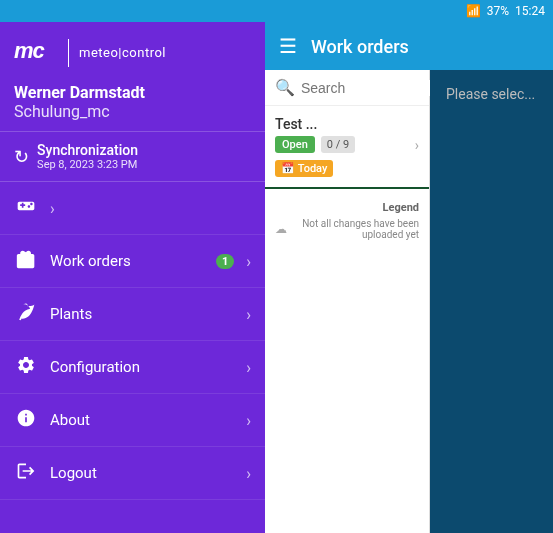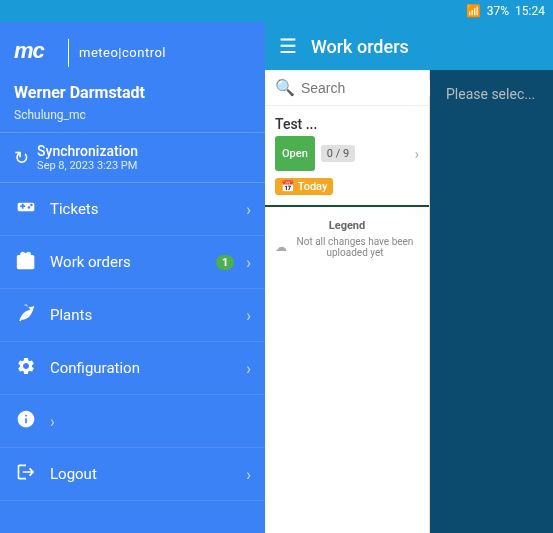--- a/index.html
+++ b/index.html
@@ -29,21 +29,21 @@
     
     .app-container {
       display: flex;
       flex: 1;
       height: calc(533px - 22px);
     }
 
     
     .sidebar {
       width: 265px;
-      background: #3b82f6;
+      background: #6d28d9;
       display: flex;
       flex-direction: column;
       color: white;
       flex-shrink: 0;
     }
 
     .sidebar-header {
       padding: 14px 14px 10px 14px;
       border-bottom: 1px solid rgba(255,255,255,0.2);
     }
@@ -71,23 +71,23 @@
       color: white;
       letter-spacing: 0.5px;
     }
 
     .user-name {
       font-size: 16px;
       font-weight: bold;
       color: white;
     }
     .user-role {
-      font-size: 12px;
+      font-size: 16px;
       color: rgba(255,255,255,0.85);
-      margin-top: 6px;
+      margin-top: 0;
     }
 
     .sync-row {
       display: flex;
       align-items: center;
       gap: 8px;
       padding: 10px 14px;
       border-bottom: 1px solid rgba(255,255,255,0.2);
     }
     .sync-icon {
@@ -219,21 +219,21 @@
     .order-status-row {
       display: flex;
       align-items: center;
       gap: 6px;
       margin-bottom: 4px;
     }
     .status-badge {
       background: #4caf50;
       color: white;
       font-size: 11px;
-      padding: 11px 7px;
+      padding: 2px 7px;
       border-radius: 3px;
       font-weight: 500;
     }
     .progress-badge {
       background: #e0e0e0;
       color: #555;
       font-size: 11px;
       padding: 2px 6px;
       border-radius: 3px;
     }
@@ -249,21 +249,21 @@
       background: #f5a623;
       color: white;
       font-size: 11px;
       padding: 2px 6px;
       border-radius: 3px;
       font-weight: 500;
     }
 
     .legend-area {
       padding: 12px 10px;
-      text-align: center;
+      text-align: right;
     }
     .legend-title {
       font-size: 11px;
       font-weight: bold;
       color: #666;
       margin-bottom: 4px;
     }
     .legend-item {
       display: flex;
       align-items: center;
@@ -328,21 +328,20 @@
     </div>
 
     <div class="nav-items">
 
       <div class="nav-item">
         <span class="nav-icon">
           <svg width="20" height="20" viewBox="0 0 24 24" fill="white">
               <path d="M20 7H4c-1.1 0-2 .9-2 2v6c0 1.1.9 2 2 2h16c1.1 0 2-.9 2-2V9c0-1.1-.9-2-2-2zm-9 5H9v2H7v-2H5v-2h2V8h2v2h2v2zm4.5 2c-.83 0-1.5-.67-1.5-1.5S14.67 11 15.5 11s1.5.67 1.5 1.5S16.33 14 15.5 14zm3-3c-.83 0-1.5-.67-1.5-1.5S17.67 8 18.5 8s1.5.67 1.5 1.5S19.33 11 18.5 11z"></path>
             </svg>
         </span>
-        <span class="nav-label">Tickets</span>
         <span class="nav-chevron">›</span>
       </div>
 
       <div class="nav-item">
         <span class="nav-icon">
           <svg width="20" height="20" viewBox="0 0 24 24" fill="white">
               <path d="M20 6h-2.18c.07-.31.18-.62.18-.97C18 3.35 16.65 2 15 2c-.9 0-1.72.4-2.28 1.03L12 4 10.28 3.03C9.72 2.4 8.9 2 8 2 6.35 2 5 3.35 5 5.03c0 .35.11.66.18.97H3c-1.1 0-2 .9-2 2v13c0 1.1.9 2 2 2h17c1.1 0 2-.9 2-2V8c0-1.1-.9-2-2-2z"></path>
             </svg>
         </span>
         <span class="nav-label">Work orders</span>
@@ -369,20 +368,21 @@
         <span class="nav-label">Configuration</span>
         <span class="nav-chevron">›</span>
       </div>
 
       <div class="nav-item">
         <span class="nav-icon">
           <svg width="20" height="20" viewBox="0 0 24 24" fill="white">
               <path d="M12 2C6.48 2 2 6.48 2 12s4.48 10 10 10 10-4.48 10-10S17.52 2 12 2zm1 15h-2v-6h2v6zm0-8h-2V7h2v2z"></path>
             </svg>
         </span>
+        <span class="nav-label">About</span>
         <span class="nav-chevron">›</span>
       </div>
 
       <div class="nav-item">
         <span class="nav-icon">
           <svg width="20" height="20" viewBox="0 0 24 24" fill="white">
               <path d="M17 7l-1.41 1.41L18.17 11H8v2h10.17l-2.58 2.58L17 17l5-5zM4 5h8V3H4c-1.1 0-2 .9-2 2v14c0 1.1.9 2 2 2h8v-2H4V5z"></path>
             </svg>
         </span>
         <span class="nav-label">Logout</span>

